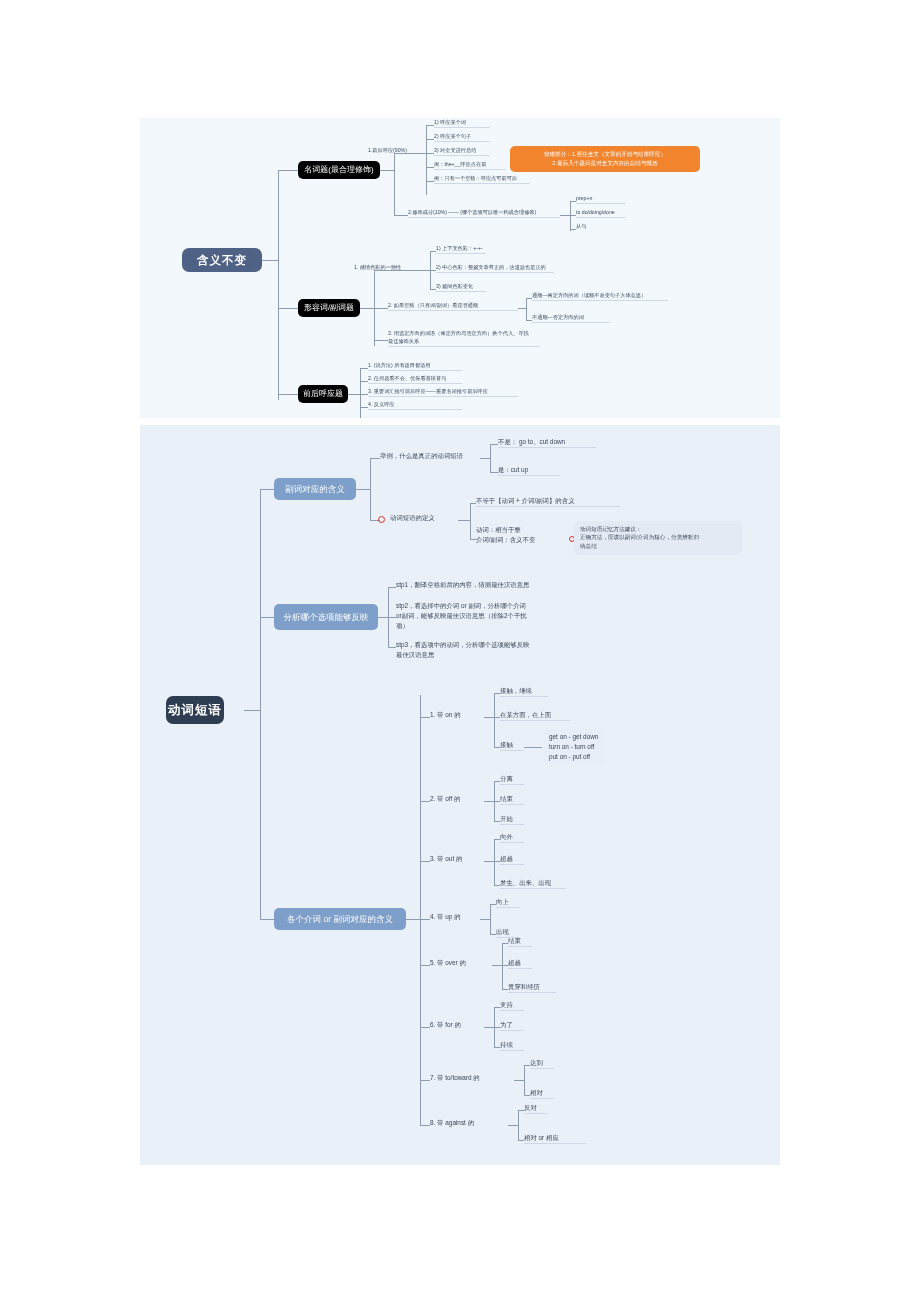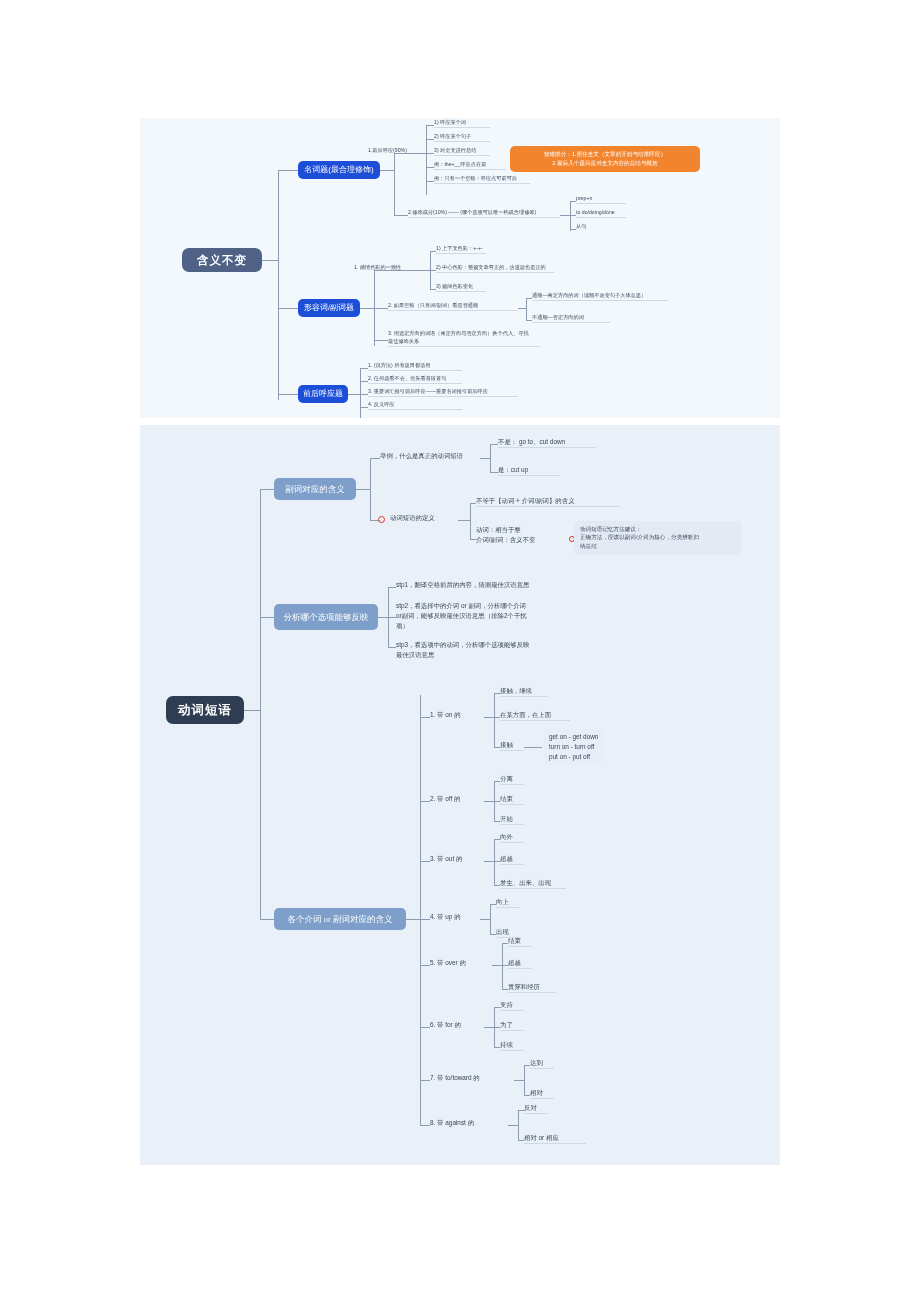--- a/index.html
+++ b/index.html
@@ -5,21 +5,21 @@
   html,body{margin:0;padding:0;background:#ffffff;}
   body{width:920px;height:1302px;position:relative;font-family:"Liberation Sans","DejaVu Sans",sans-serif;overflow:hidden;}
   .canvas{position:absolute;overflow:hidden;}
   #map1{left:140px;top:118px;width:640px;height:300px;background:#f2f8fc;}
   #map2{left:140px;top:425px;width:640px;height:740px;background:#e9f0f8;}
   .node{position:absolute;box-sizing:border-box;white-space:pre;}
   .root{border-radius:7px;color:#ffffff;display:flex;align-items:center;justify-content:center;letter-spacing:1px;}
   .root1{background:#4f6286;font-size:11.5px;font-weight:bold;}
   .root2{background:#2f3d52;font-size:12.5px;font-weight:bold;}
   .branch{border-radius:5px;color:#ffffff;display:flex;align-items:center;justify-content:center;text-align:center;font-size:8px;line-height:1.25;padding:0 4px;}
-  .b-cyan{background:#1d4ed8;}
+  .b-cyan{background:#000000;}
   .b-blue{background:#7e9fc9;font-size:8.5px;}
   .leaf{color:#3d4a5c;font-size:5.2px;line-height:1.5;}
   .leaf2{color:#3a4656;font-size:6.4px;line-height:1.55;}
   .callout{border-radius:5px;padding:4px 6px;box-sizing:border-box;}
   .callout-orange{background:#f2842e;color:#ffffff;font-size:5.6px;line-height:1.6;text-align:center;}
   .callout-blue{background:#e3eaf4;color:#3a4656;font-size:5.6px;line-height:1.5;}
   .ln{position:absolute;background:#8d9bb0;}
   .ln-h{height:1px;}
   .ln-v{width:1px;}
   .ul{border-bottom:1px solid #cfd9e6;}
@@ -110,21 +110,21 @@
   <div class="ln ln-h" style="left:220px;top:263px;width:8px;"></div>
   <div class="node leaf ul" style="left:228px;top:257px;width:94px;">2. 任何题看不会、优先看首段首句</div>
   <div class="ln ln-h" style="left:220px;top:276px;width:8px;"></div>
   <div class="node leaf ul" style="left:228px;top:270px;width:150px;">3. 重要词汇推引前后呼应——重要名词推引前后呼应</div>
   <div class="ln ln-h" style="left:220px;top:289px;width:8px;"></div>
   <div class="node leaf ul" style="left:228px;top:283px;width:94px;">4. 反义呼应</div>
 </div>
 
 <div class="canvas" id="map2">
 
-  <div class="node root root2" style="left:26px;top:271px;width:78px;height:28px;">动词短语</div>
+  <div class="node root root2" style="left:26px;top:271px;width:58px;height:28px;">动词短语</div>
   <div class="ln ln-h" style="left:104px;top:285px;width:16px;"></div>
   <div class="ln ln-v" style="left:120px;top:64px;height:430px;"></div>
 
   <div class="ln ln-h" style="left:120px;top:64px;width:14px;"></div>
   <div class="node branch b-blue" style="left:134px;top:53px;width:82px;height:22px;">副词对应的含义</div>
   <div class="ln ln-h" style="left:216px;top:64px;width:14px;"></div>
   <div class="ln ln-v" style="left:230px;top:33px;height:62px;"></div>
 
   <div class="ln ln-h" style="left:230px;top:33px;width:10px;"></div>
   <div class="node leaf2" style="left:240px;top:26px;">举例，什么是真正的动词短语</div>
@@ -159,21 +159,21 @@
   <div class="node leaf2" style="left:256px;top:155px;">stp1，翻译空格前后的内容，猜测最佳汉语意思</div>
   <div class="ln ln-h" style="left:248px;top:192px;width:8px;"></div>
   <div class="node leaf2" style="left:256px;top:176px;">stp2，看选择中的介词 or 副词，分析哪个介词
 or副词，能够反映最佳汉语意思（排除2个干扰
 项）</div>
   <div class="ln ln-h" style="left:248px;top:222px;width:8px;"></div>
   <div class="node leaf2" style="left:256px;top:215px;">stp3，看选项中的动词，分析哪个选项能够反映
 最佳汉语意思</div>
 
   <div class="ln ln-h" style="left:120px;top:494px;width:14px;"></div>
-  <div class="node branch b-blue" style="left:134px;top:483px;width:132px;height:22px;font-family:Liberation Serif, serif;">各个介词 or 副词对应的含义</div>
+  <div class="node branch b-blue" style="left:134px;top:483px;width:132px;height:22px;">各个介词 or 副词对应的含义</div>
   <div class="ln ln-h" style="left:266px;top:494px;width:14px;"></div>
   <div class="ln ln-v" style="left:280px;top:270px;height:430px;"></div>
 
   <div class="ln ln-h" style="left:280px;top:292px;width:10px;"></div>
   <div class="node leaf2" style="left:290px;top:285px;">1. 带 on 的</div>
   <div class="ln ln-h" style="left:344px;top:292px;width:10px;"></div>
   <div class="ln ln-v" style="left:354px;top:268px;height:54px;"></div>
   <div class="ln ln-h" style="left:354px;top:268px;width:6px;"></div>
   <div class="node leaf2 ul" style="left:360px;top:261px;width:48px;">接触，继续</div>
   <div class="ln ln-h" style="left:354px;top:292px;width:6px;"></div>

